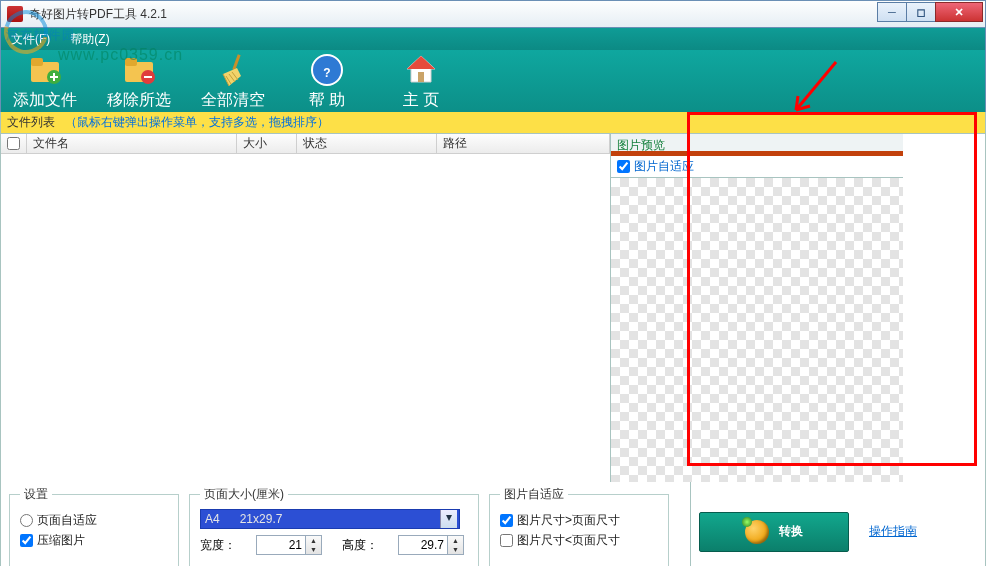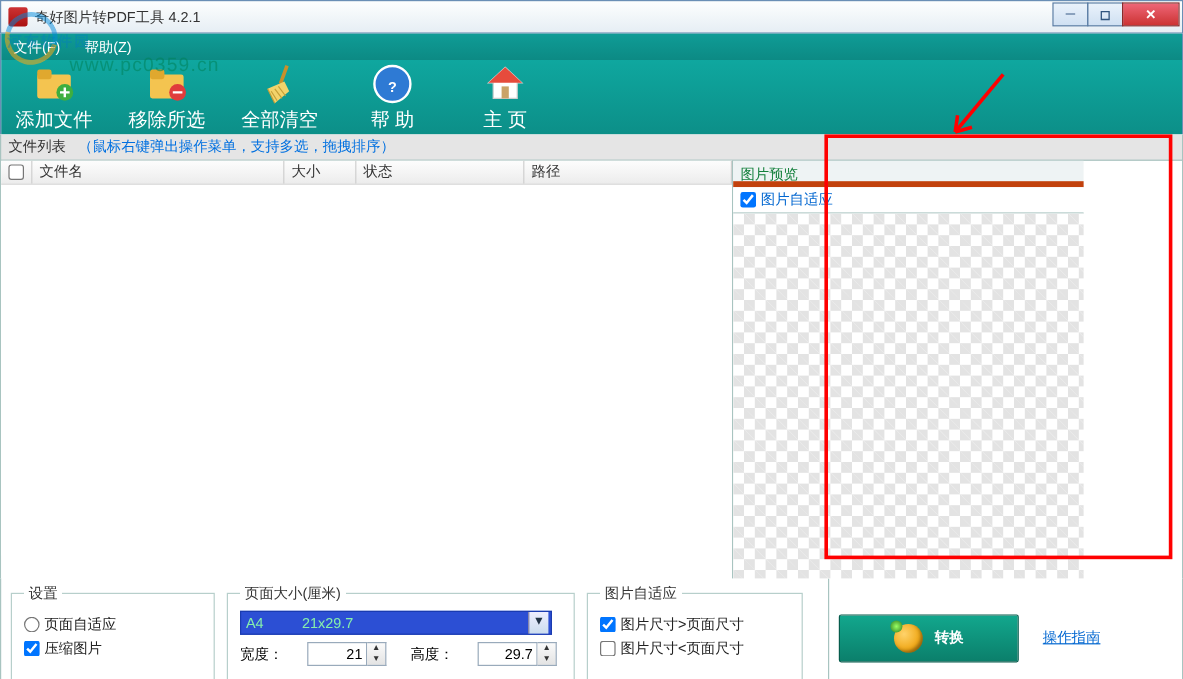--- a/index.html
+++ b/index.html
@@ -18,21 +18,21 @@
 .menubar { height: 22px; background: linear-gradient(#0f9c96,#0c8a84); border-left:1px solid #6a8fb5; border-right:1px solid #6a8fb5; display:flex; align-items:center; padding:0; color:#fff; position:relative; }
 .menubar .item { padding: 19px 10px; cursor:pointer; }
 
 
 .toolbar { height: 62px; background: linear-gradient(#0fa79f,#0c8f88); border-left:1px solid #6a8fb5; border-right:1px solid #6a8fb5; display:flex; align-items:center; padding:0 12px; gap: 30px; }
 .tbtn { width: 64px; text-align:center; color:#fff; cursor:pointer; }
 .tbtn .ic { width: 36px; height: 36px; margin:0 auto 2px; display:flex; align-items:center; justify-content:center; }
 .tbtn .lbl { font-size: 16px; text-align: center; }
 
 
-.listhdr { height: 22px; background: #e5e5e5; border: 1px solid #a8c4c0; border-top: none; display:flex; align-items:center; padding: 0 6px; gap: 10px; color:#0070e0; }
+.listhdr { height: 22px; background: #fde047; border: 1px solid #a8c4c0; border-top: none; display:flex; align-items:center; padding: 0 6px; gap: 10px; color:#0070e0; }
 .listhdr .t { color:#333; }
 
 
 .main { display:flex; border-left:1px solid #a8c4c0; border-right:1px solid #a8c4c0; }
 .left { width: 609px; background:#fff; }
 .right { width: 293px; border-left:1px solid #a8c4c0; position:relative; }
 
 
 .tblhead { height: 20px; background: linear-gradient(#fdfdfd,#ececec); border-bottom:1px solid #cfcfcf; display:flex; }
 .th { border-right:1px solid #cfcfcf; padding: 2px 6px; color:#333; display:flex; align-items:center; }
@@ -67,21 +67,21 @@
 .bottom { height: 100px; border:1px solid #a8c4c0; border-top:none; display:flex; }
 .bottom .bl { width: 689px; padding: 4px 8px; display:flex; gap: 10px; }
 .bottom .br { width: 293px; padding: 10px 8px; display:flex; align-items:center; gap: 20px; border-left:1px solid #a8c4c0; }
 
 fieldset { border:1px solid #b7cfcb; padding: 6px 10px 8px; }
 legend { padding: 0 4px; color:#333; }
 .radio-row, .chk-row { display:flex; align-items:center; gap:4px; margin: 3px 0; color:#222; }
 .fs-settings { width: 170px; }
 .fs-page { width: 290px; }
 .fs-fit { width: 180px; }
-.sel-a4 { width: 260px; height:20px; background:#2c4fd4; color:#86efac; border:1px solid #1a3bb0; padding:1px 4px; display:flex; align-items:center; gap:32px; position:relative; }
+.sel-a4 { width: 260px; height:20px; background:#2c4fd4; color:#e5e5e5; border:1px solid #1a3bb0; padding:1px 4px; display:flex; align-items:center; gap:20px; position:relative; }
 .sel-a4::after { content:"▾"; position:absolute; right:2px; top:0; width:16px; height:18px; background:linear-gradient(#eef,#cde); color:#234; text-align:center; border-left:1px solid #88a; }
 .dimrow { display:flex; gap:20px; margin-top:6px; align-items:center; }
 .spin { display:inline-flex; align-items:flex-start; }
 .spin input { width:50px; height:20px; border:1px solid #9ab; padding:1px 3px; text-align:right; }
 .spin .ud { width:16px; height:20px; border:1px solid #9ab; border-left:none; background:linear-gradient(#fafafa,#e3e3e3); display:flex; flex-direction:column; }
 .spin .ud span { flex:1; font-size:7px; text-align:center; line-height:9px; color:#333; cursor:pointer; }
 
 .convert-btn { width: 150px; height: 40px; background: linear-gradient(#12a78d,#0b7f6b); border:1px solid #065c4d; border-radius:2px; color:#fff; font-size:16px; font-weight:bold; display:flex; align-items:center; justify-content:center; gap:10px; cursor:pointer; }
 .convert-btn .g { width:24px; height:24px; border-radius:50%; background: radial-gradient(circle at 35% 35%, #ffd36b, #f0a818 60%, #a86a08); box-shadow: inset -2px -2px 3px rgba(0,0,0,.3); position:relative; }
 .convert-btn .g::before, .convert-btn .g::after { content:""; position:absolute; border-radius:50%; }

